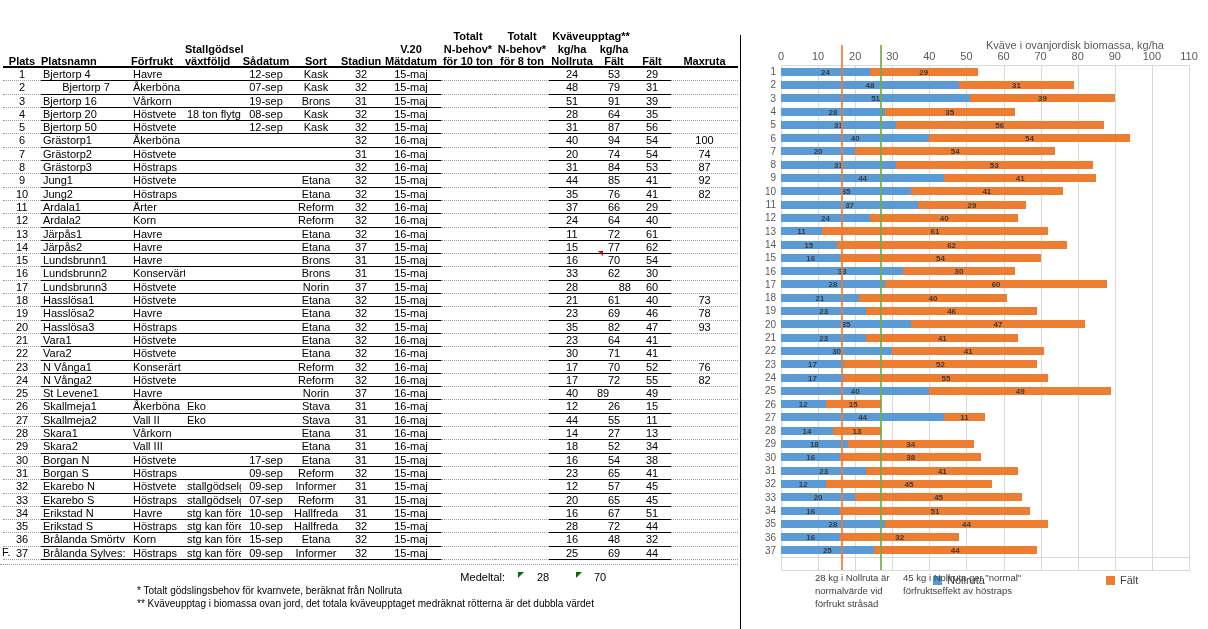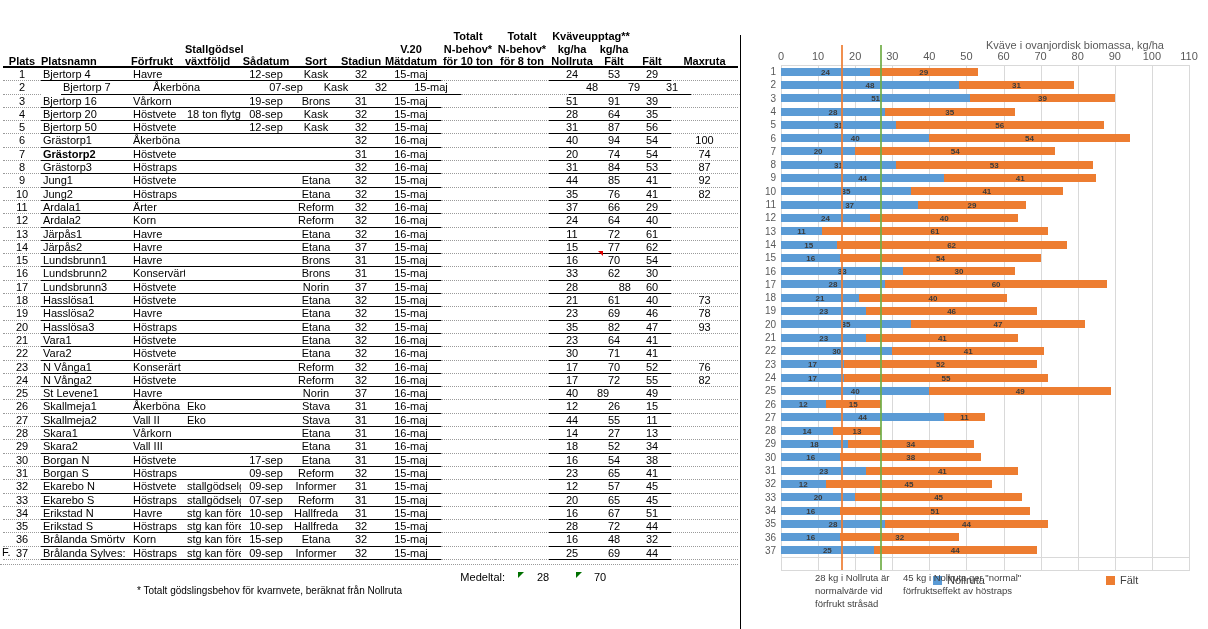--- a/index.html
+++ b/index.html
@@ -83,21 +83,21 @@
         <div class="tcell b-solid" style="width: 60px; text-align: center;">15-maj</div>
         <div class="tcell b-dot" style="width: 54px; text-align: center;"></div>
         <div class="tcell b-dot" style="width: 54px; text-align: center;"></div>
         <div class="tcell b-solid" style="width: 46px; text-align: center;">24</div>
         <div class="tcell b-solid" style="width: 38px; text-align: center;">53</div>
         <div class="tcell b-solid" style="width: 38px; text-align: center;">29</div>
         <div class="tcell b-dot" style="width: 67px; text-align: center;"></div>
       </div>
       <div class="trow">
         <div class="tcell b-dot" style="width: 38px; text-align: center;">2</div>
-        <div class="tcell b-solid" style="width: 90px; text-align: left; margin-left: 20px;">Bjertorp 7</div>
+        <div class="tcell b-solid" style="width: 90px; text-align: center;">Bjertorp 7</div>
         <div class="tcell b-solid" style="width: 54px; text-align: left;">Åkerböna</div>
         <div class="tcell b-solid" style="width: 56px; text-align: left;"></div>
         <div class="tcell b-solid" style="width: 50px; text-align: center;">07-sep</div>
         <div class="tcell b-solid" style="width: 50px; text-align: center;">Kask</div>
         <div class="tcell b-solid" style="width: 40px; text-align: center;">32</div>
         <div class="tcell b-solid" style="width: 60px; text-align: center;">15-maj</div>
         <div class="tcell b-dot" style="width: 54px; text-align: center;"></div>
         <div class="tcell b-dot" style="width: 54px; text-align: center;"></div>
         <div class="tcell b-solid" style="width: 46px; text-align: center;">48</div>
         <div class="tcell b-solid" style="width: 38px; text-align: center;">79</div>
@@ -163,21 +163,21 @@
         <div class="tcell b-solid" style="width: 60px; text-align: center;">16-maj</div>
         <div class="tcell b-dot" style="width: 54px; text-align: center;"></div>
         <div class="tcell b-dot" style="width: 54px; text-align: center;"></div>
         <div class="tcell b-solid" style="width: 46px; text-align: center;">40</div>
         <div class="tcell b-solid" style="width: 38px; text-align: center;">94</div>
         <div class="tcell b-solid" style="width: 38px; text-align: center;">54</div>
         <div class="tcell b-dot" style="width: 67px; text-align: center;">100</div>
       </div>
       <div class="trow">
         <div class="tcell b-dot" style="width: 38px; text-align: center;">7</div>
-        <div class="tcell b-solid" style="width: 90px; text-align: left; font-weight: bold;">Grästorp2</div>
+        <div class="tcell b-solid" style="width: 90px; text-align: left;">Grästorp2</div>
         <div class="tcell b-solid" style="width: 54px; text-align: left;">Höstvete</div>
         <div class="tcell b-solid" style="width: 56px; text-align: left;"></div>
         <div class="tcell b-solid" style="width: 50px; text-align: center;"></div>
         <div class="tcell b-solid" style="width: 50px; text-align: center;"></div>
         <div class="tcell b-solid" style="width: 40px; text-align: center;">31</div>
         <div class="tcell b-solid" style="width: 60px; text-align: center;">16-maj</div>
         <div class="tcell b-dot" style="width: 54px; text-align: center;"></div>
         <div class="tcell b-dot" style="width: 54px; text-align: center;"></div>
         <div class="tcell b-solid" style="width: 46px; text-align: center;">20</div>
         <div class="tcell b-solid" style="width: 38px; text-align: center;">74</div>
@@ -667,20 +667,21 @@
     </div>
   <div id="table-bottom-dotted"></div>
   <div id="row37-prefix">F.</div>
   <div id="flag-red"></div>
   <div id="medeltal-label">Medeltal:</div>
   <div id="flag-g1" class="flag-green"></div>
   <div id="flag-g2" class="flag-green"></div>
   <div id="medeltal-n">28</div>
   <div id="medeltal-f">70</div>
   <div id="footnote1">* Totalt gödslingsbehov för kvarnvete, beräknat från Nollruta</div>
+  <div id="footnote2">** Kväveupptag i biomassa ovan jord, det totala kväveupptaget medräknat rötterna är det dubbla värdet</div>
 </div>
 
 <div id="chart">
   <div id="chart-border"></div>
   <div id="axis-title">Kväve i ovanjordisk biomassa, kg/ha</div>
   <div id="plot">
       <div class="gridline" style="left: 41px;"></div>
       <div class="tick-label" style="left: 41px;">0</div>
       <div class="gridline" style="left: 78.0909px;"></div>
       <div class="tick-label" style="left: 78.0909px;">10</div>

